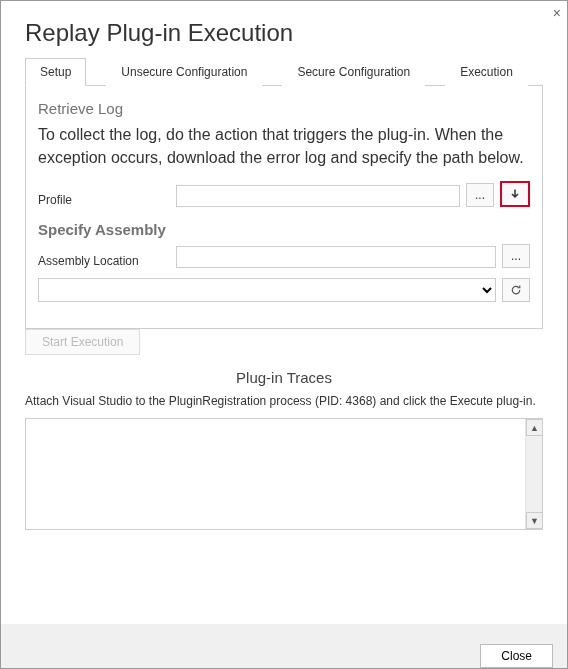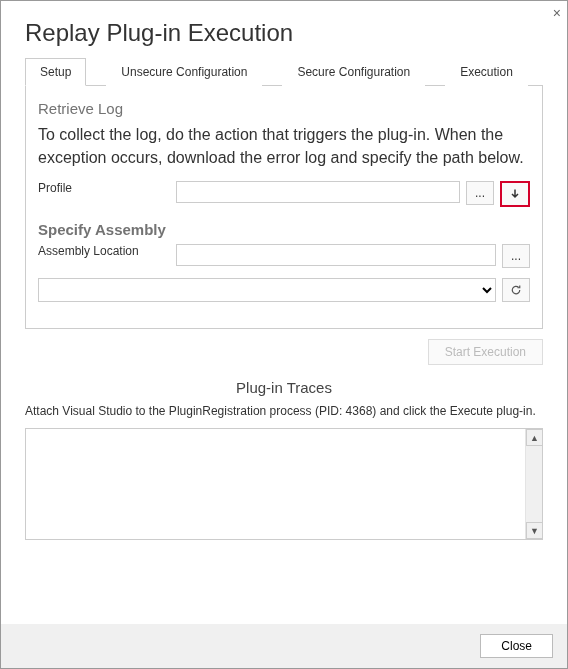--- a/index.html
+++ b/index.html
@@ -70,21 +70,21 @@
       margin: 4px 0 6px 0;
     }
     .section-desc {
       font-size: 16px;
       color: #333;
       line-height: 1.45;
       margin-bottom: 12px;
     }
     .form-row {
       display: flex;
-      align-items: flex-start;
+      align-items: flex-end;
       margin-bottom: 10px;
       gap: 6px;
     }
     .form-label {
       width: 132px;
       font-size: 12px;
       color: #333;
       flex-shrink: 0;
     }
     .text-input {
@@ -122,22 +122,20 @@
       width: 30px;
       height: 26px;
     }
     .refresh-icon svg,
     .download-icon svg {
       width: 12px;
       height: 12px;
     }
     .start-row {
       display: flex;
-      justify-content: flex-end;
-      margin-top: 10px;
     }
     .start-btn {
       border: 1px solid #ddd;
       background: #fafafa;
       color: #bbb;
       padding: 5px 16px;
       font-size: 12px;
       cursor: default;
     }
     .traces-header {
@@ -184,21 +182,21 @@
     .scroll-arrow.down { bottom: 0; }
     .footer {
       position: absolute;
       bottom: 0;
       left: 0;
       right: 0;
       height: 44px;
       background: #f0f0f0;
       display: flex;
       justify-content: flex-end;
-      align-items: center;
+      align-items: flex-end;
       padding: 0 14px;
     }
     .close-btn {
       border: 1px solid #bbb;
       background: #fff;
       padding: 4px 20px;
       font-size: 12px;
       cursor: pointer;
     }
   </style>

